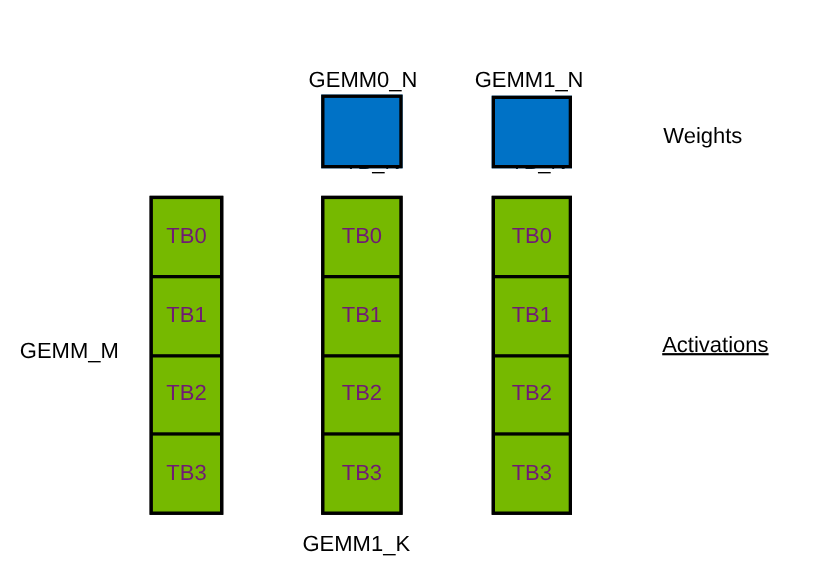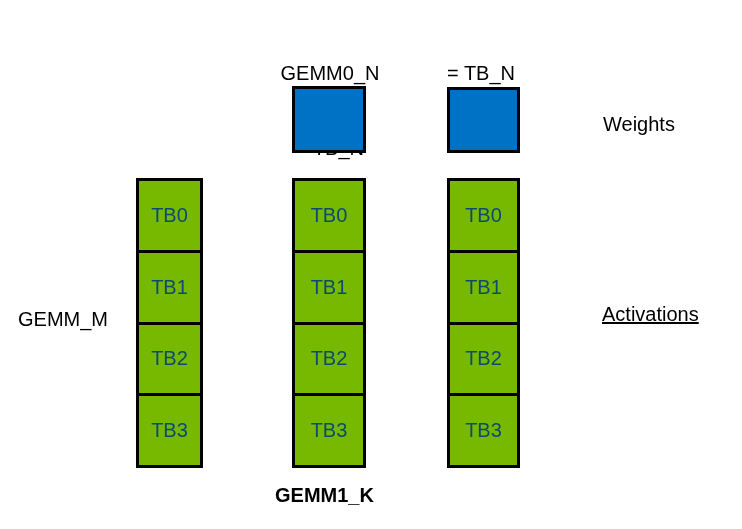--- a/index.html
+++ b/index.html
@@ -35,47 +35,48 @@
     background: #000000;
     display: flex;
     flex-direction: column;
     gap: 3px;
   }
   .cell {
     flex: 1;
     display: flex;
     align-items: center;
     justify-content: center;
-    color: #0c4a6e;
+    color: #701a75;
     font-size: 20px;
   }
   
   #toplabel0 { left: 255px; top: 11px;  width: 150px; }
   #toplabel1 { left: 406px; top: 11px;  width: 150px; }
   #blue0     { left: 292px; top: 86px;  width: 74px; height: 67px; }
   #blue1     { left: 447px; top: 87px;  width: 73px; height: 66px; }
   #col0      { left: 136px; top: 178px; width: 67px; height: 290px; }
   #col1      { left: 292px; top: 178px; width: 74px; height: 290px; }
   #col2      { left: 447px; top: 178px; width: 73px; height: 290px; }
   #gemmM     { left: 18px;  top: 307px; }
   #weights   { left: 603px; top: 112px; }
   #activ     { left: 602px; top: 302px; text-decoration: underline; }
   #botlabel0 { left: 107px; top: 483px; }
-  #botlabel1 { left: 275px; top: 483px; font-weight: bold; }
+  #botlabel1 { left: 275px; top: 483px; }
 </style>
 </head>
 <body>
 
 <div class="canvas">
 
   <div class="txt center" id="toplabel0">
     <div>GEMM0_N</div>
     <div>= TB_N</div>
   </div>
   <div class="txt center" id="toplabel1">
+    <div>GEMM1_N</div>
     <div>= TB_N</div>
   </div>
 
   <div class="block" id="blue0" style="background-color: rgb(0, 114, 198);"></div>
   <div class="block" id="blue1" style="background-color: rgb(0, 114, 198);"></div>
 
   <div class="col" id="col0">
     <div class="cell" style="background-color: rgb(118, 185, 0);">TB0</div>
     <div class="cell" style="background-color: rgb(118, 185, 0);">TB1</div>
     <div class="cell" style="background-color: rgb(118, 185, 0);">TB2</div>

